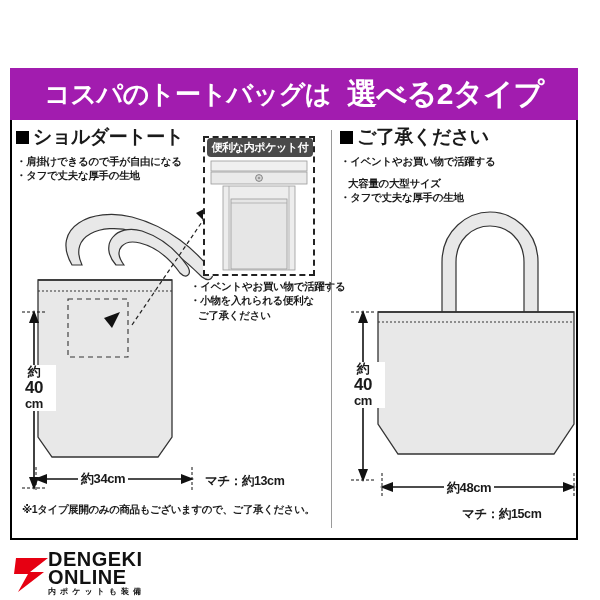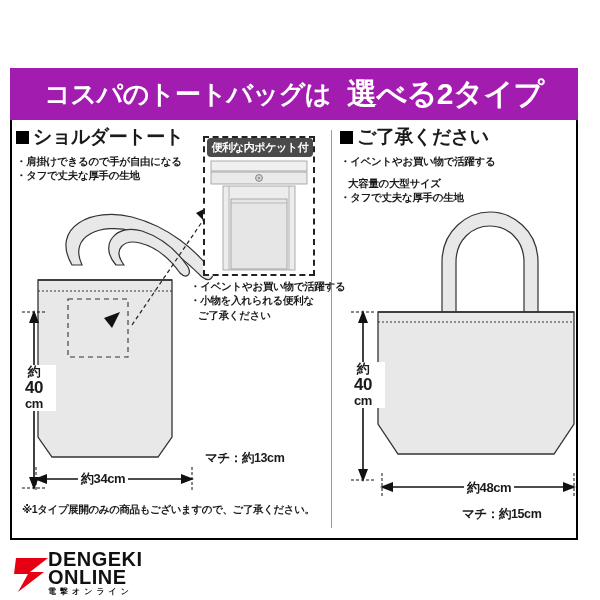--- a/index.html
+++ b/index.html
@@ -289,21 +289,21 @@
   </div>
 
   <svg width="160" height="26" viewBox="0 0 160 26" style="position:absolute;left:34px;top:465px;">
     <line x1="6" y1="14" x2="154" y2="14" stroke="#111" stroke-width="1.6"></line>
     <polygon points="0,14 13,9 13,19" fill="#111"></polygon>
     <polygon points="160,14 147,9 147,19" fill="#111"></polygon>
     <line x1="2" y1="2" x2="2" y2="26" stroke="#111" stroke-width="1" stroke-dasharray="3,2"></line>
     <line x1="158" y1="2" x2="158" y2="26" stroke="#111" stroke-width="1" stroke-dasharray="3,2"></line>
   </svg>
   <div class="meas-h" style="left:78px; top:470px;">約34cm</div>
-  <div class="gusset" style="left:205px; top:450px;">マチ：約13cm</div>
+  <div class="gusset" style="left:205px; top:473px;">マチ：約13cm</div>
 
   <div class="callout">
     <div class="callout-head">便利な内ポケット付</div>
     <svg class="callout-art" viewBox="0 0 100 114">
 
       <rect x="2" y="2" width="96" height="10" fill="#f0f0f0" stroke="#999" stroke-width="0.8"></rect>
       <rect x="2" y="13" width="96" height="12" fill="#eaeaea" stroke="#999" stroke-width="0.8"></rect>
 
       <circle cx="50" cy="19" r="3.4" fill="#d8d8d8" stroke="#777" stroke-width="0.9"></circle>
       <circle cx="50" cy="19" r="1.3" fill="#9a9a9a"></circle>
@@ -359,29 +359,29 @@
     <span>cm</span>
   </div>
 
   <svg width="196" height="26" viewBox="0 0 196 26" style="position:absolute;left:380px;top:473px;">
     <line x1="6" y1="14" x2="190" y2="14" stroke="#111" stroke-width="1.6"></line>
     <polygon points="0,14 13,9 13,19" fill="#111"></polygon>
     <polygon points="196,14 183,9 183,19" fill="#111"></polygon>
     <line x1="2" y1="0" x2="2" y2="24" stroke="#111" stroke-width="1" stroke-dasharray="3,2"></line>
     <line x1="194" y1="0" x2="194" y2="24" stroke="#111" stroke-width="1" stroke-dasharray="3,2"></line>
   </svg>
-  <div class="meas-h" style="left:464px; top:479px;">約48cm</div>
+  <div class="meas-h" style="left:444px; top:479px;">約48cm</div>
   <div class="gusset" style="left:462px; top:506px;">マチ：約15cm</div>
 
   <div class="disclaimer">※1タイプ展開のみの商品もございますので、ご了承ください。</div>
 
   <div class="logo">
     <svg width="44" height="42" viewBox="0 0 44 42" style="position:absolute;left:0;top:0;">
       <polygon points="2,6 34,6 16,20 30,20 4,40 14,22 0,22" fill="#e60012"></polygon>
     </svg>
     <div class="logo-text">
       <span class="logo-l1">DENGEKI</span>
       <span class="logo-l2">ONLINE</span>
-      <span class="logo-sub">電撃オンライン</span>
+      <span class="logo-sub">内ポケットも装備</span>
     </div>
   </div>
 
 </div>
 
 </body></html>

